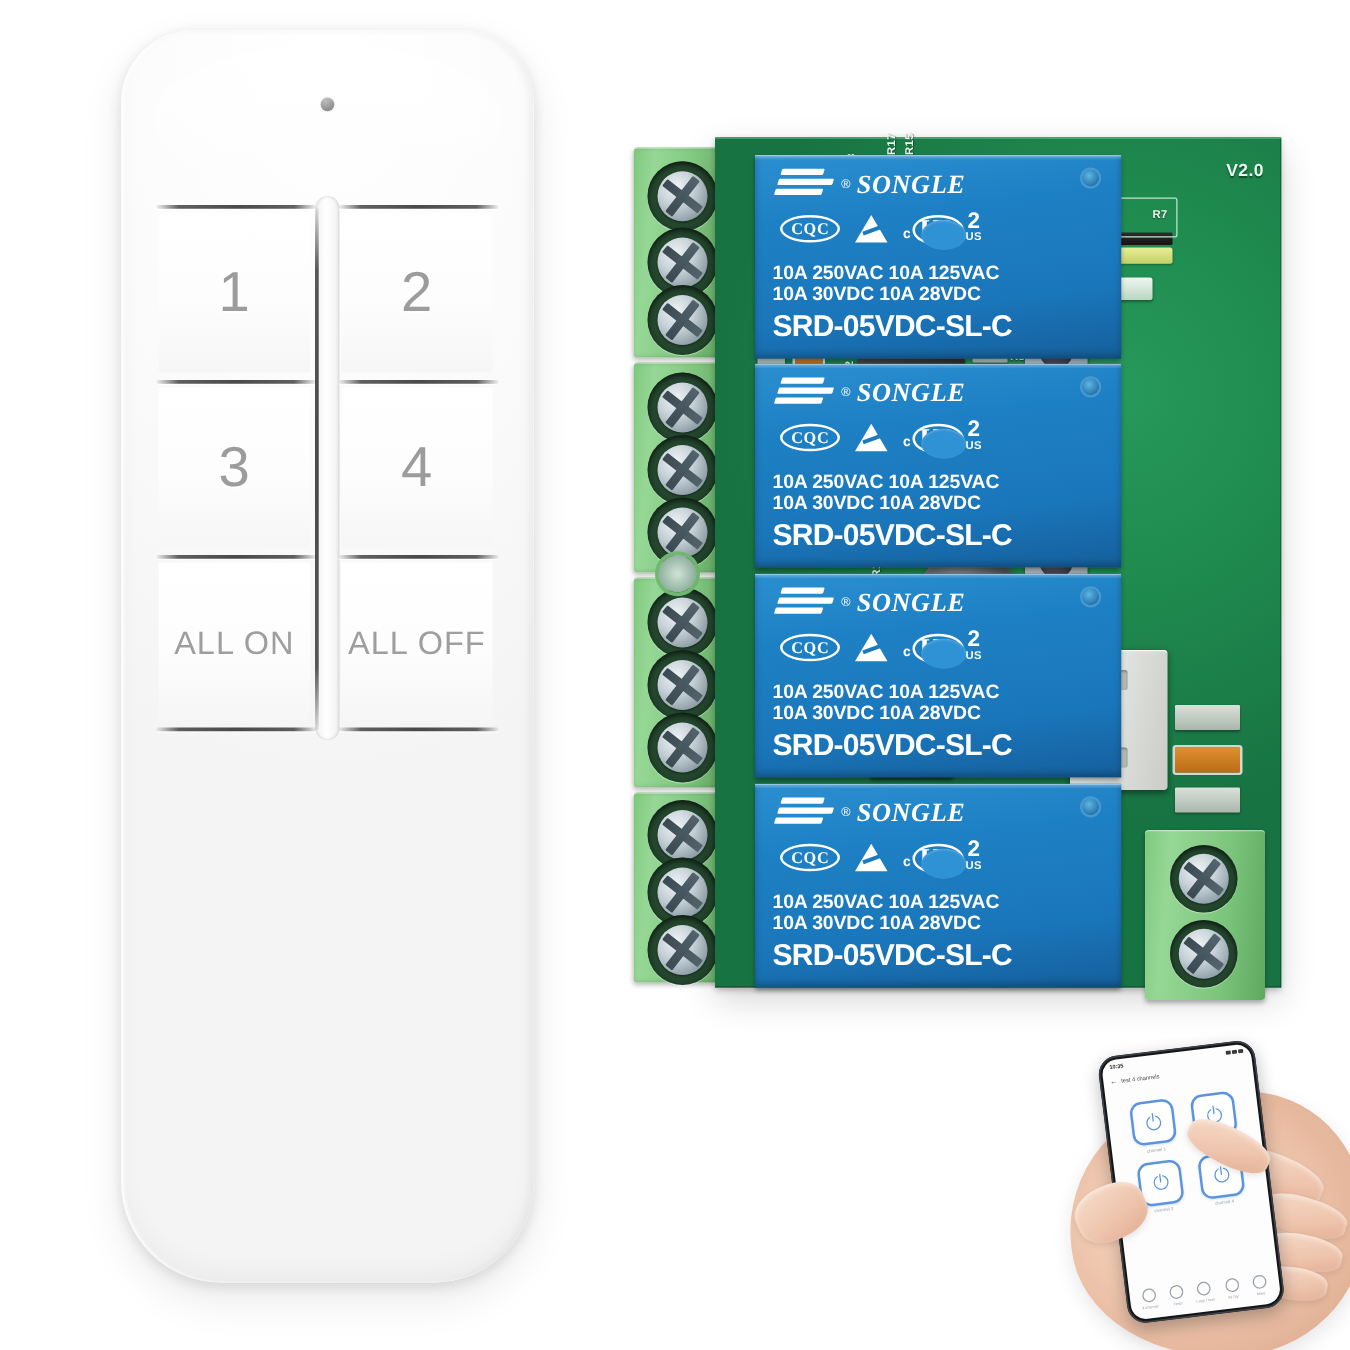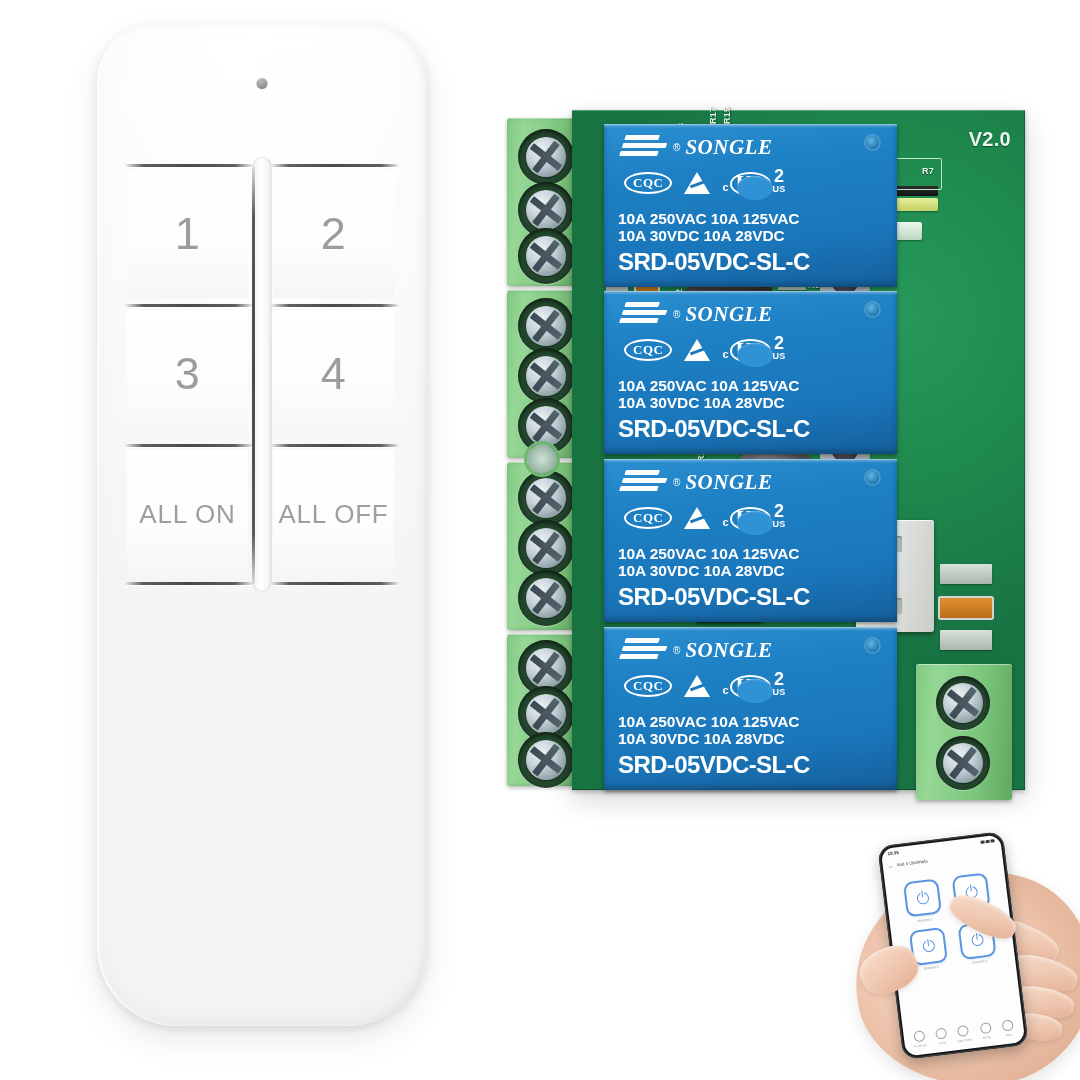--- a/index.html
+++ b/index.html
@@ -144,21 +144,21 @@
     letter-spacing:-.1px;line-height:17px;white-space:nowrap;}
   .partno{position:absolute;left:14px;top:124px;font-size:24px;font-weight:bold;letter-spacing:-.6px;}
   .relay-hole{position:absolute;right:18px;top:12px;width:13px;height:13px;border-radius:50%;
     background:radial-gradient(circle at 40% 35%,#5fb6e6,#0f5d96);
     box-shadow:0 0 0 2px rgba(255,255,255,.18);}
 
   
   .silk{position:absolute;color:#eaf7ee;font-size:9px;font-weight:bold;letter-spacing:.3px;
     text-shadow:0 1px 1px rgba(0,0,0,.45);white-space:nowrap;}
   .silk.rot{transform:rotate(-90deg);transform-origin:left top;}
-  .silk.big{font-size:20px;}
+  .silk.big{font-size:14px;}
   .tact{
     position:absolute;width:50px;height:50px;border-radius:3px;
     background:linear-gradient(160deg,#dfe4e6 0%,#b9c1c4 40%,#98a2a6 100%);
     box-shadow:0 2px 3px rgba(0,0,0,.45), inset 0 1px 0 rgba(255,255,255,.6);
   }
   .tact:after{content:"";position:absolute;left:50%;top:50%;transform:translate(-50%,-50%);
     width:27px;height:27px;border-radius:50%;
     background:radial-gradient(circle at 40% 35%,#6d6a78,#46434f 60%,#2e2c35 100%);
     box-shadow:inset 0 1px 2px rgba(0,0,0,.6);}
   .tact i{position:absolute;width:11px;height:11px;border-radius:2px;

